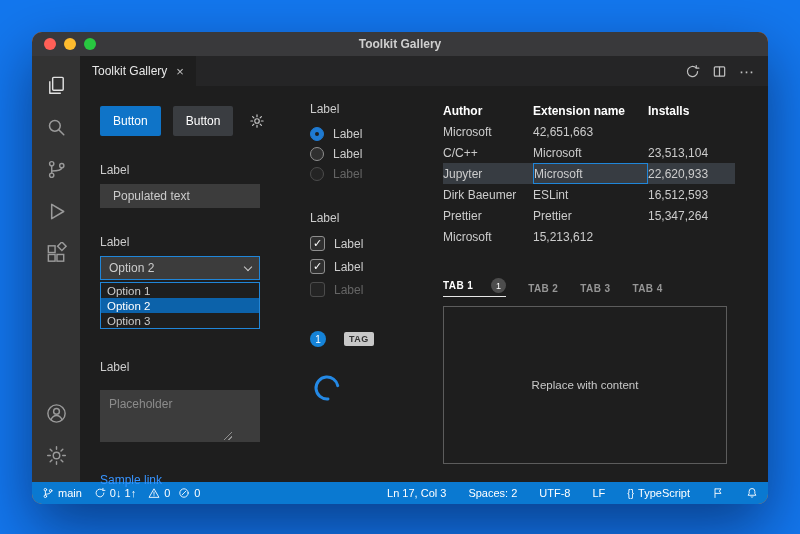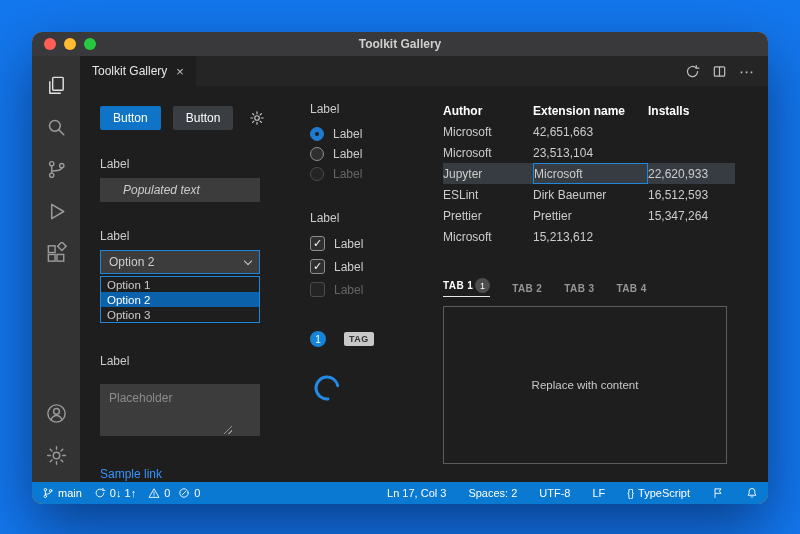--- a/index.html
+++ b/index.html
@@ -35,28 +35,28 @@
   .ta.ellipsis { font-size:15px; line-height:1; }
 
   .content { position:relative; flex:1; }
   .col { position:absolute; top:0; }
   .col1 { left:20px; width:160px; }
   .col2 { left:230px; width:140px; }
   .col3 { left:363px; width:292px; }
 
   
   .btn-row { display:flex; gap:12px; align-items:center; margin-top:20px; }
-  .btn { height:24px; padding:0 13px; font-size:12px; border:none; border-radius:2px; cursor:pointer; font-family:inherit; }
+  .btn { height:30px; padding:0 13px; font-size:12px; border:none; border-radius:2px; cursor:pointer; font-family:inherit; }
   .btn.primary { background:#0f74c8; color:#ffffff; }
   .btn.secondary { background:#3a3d41; color:#ffffff; }
   .gear-btn { display:flex; align-items:center; color:#c5c5c5; cursor:pointer; margin-left:4px; }
 
   .form-label { margin-top:27px; margin-bottom:7px; font-size:12px; color:#cccccc; }
   .text-field { width:160px; height:24px; background:#3c3c3c; border:1px solid #3c3c3c; color:#cccccc;
-    font-size:12px; padding:0 22px; font-family:inherit; outline:none;font-style:italic; }
+    font-size:12px; padding:0 12px; font-family:inherit; outline:none; }
 
   .dropdown { width:160px; height:24px; background:#3c3c3c; border:1px solid #2086d9; color:#cccccc;
     font-size:12px; display:flex; align-items:center; justify-content:space-between; padding:0 8px; cursor:pointer; }
   .chev { width:6px; height:6px; border-right:1.4px solid #cccccc; border-bottom:1.4px solid #cccccc;
     transform:rotate(45deg); margin-top:-3px; }
   .listbox { width:160px; margin-top:2px; background:#1e1e1e; border:1px solid #2086d9; }
   .option { height:15px; display:flex; align-items:center; padding:0 6px; font-size:11.5px; color:#cccccc; cursor:pointer; }
   .option.selected { background:#0c62aa; color:#ffffff; }
 
   .textarea-wrap { position:relative; width:134px; margin-top:16px; }
@@ -95,21 +95,21 @@
   
   .grid { margin-top:14px; font-size:12px; color:#cccccc; }
   .grid-row { display:grid; grid-template-columns:90px 115px 87px; height:21px; align-items:center; cursor:pointer; }
   .grid-row.header { color:#ffffff; font-weight:bold; cursor:default; }
   .grid-row.selected { background:#373c42; }
   .grid-cell { overflow:hidden; white-space:nowrap; height:100%; display:flex; align-items:center; }
   .grid-cell.focused { border:1px solid #2086d9; }
 
   .panel-tabs { display:flex; align-items:flex-end; gap:22px; margin-top:32px; height:18px;
     font-size:10px; font-weight:bold; letter-spacing:.4px; color:#969696; }
-  .panel-tab { display:flex; align-items:center; gap:2px; padding-bottom:3px; cursor:pointer; }
+  .panel-tab { display:flex; align-items:center; gap:18px; padding-bottom:3px; cursor:pointer; }
   .panel-tab.active { color:#ffffff; border-bottom:1px solid #e7e7e7; }
   .panel-badge { width:15px; height:15px; border-radius:50%; background:#4d4d4d; color:#ffffff;
     font-size:9px; font-weight:normal; display:flex; align-items:center; justify-content:center; }
   .panel-view { margin-top:9px; width:284px; height:158px; border:1px solid #5c5c5c;
     display:flex; align-items:center; justify-content:center; }
   .panel-view-text { color:#c8c8c8; font-size:11.5px; }
 
   
   .statusbar { flex:0 0 22px; background:#0a79d1; display:flex; align-items:center; color:#ffffff;
     font-size:11px; padding:0 10px; gap:12px; }
@@ -307,31 +307,32 @@
             <div class="grid-row header">
               <div class="grid-cell">Author</div>
               <div class="grid-cell">Extension name</div>
               <div class="grid-cell">Installs</div>
             </div>
             <div class="grid-row">
               <div class="grid-cell">Microsoft</div>
               <div class="grid-cell">42,651,663</div>
             </div>
             <div class="grid-row">
+              <div class="grid-cell">C/C++</div>
               <div class="grid-cell">Microsoft</div>
               <div class="grid-cell">23,513,104</div>
             </div>
             <div class="grid-row selected">
               <div class="grid-cell">Jupyter</div>
               <div class="grid-cell focused">Microsoft</div>
               <div class="grid-cell">22,620,933</div>
             </div>
             <div class="grid-row">
+              <div class="grid-cell">Dirk Baeumer</div>
               <div class="grid-cell">ESLint</div>
-              <div class="grid-cell">Dirk Baeumer</div>
               <div class="grid-cell">16,512,593</div>
             </div>
             <div class="grid-row">
               <div class="grid-cell">Prettier</div>
               <div class="grid-cell">Prettier</div>
               <div class="grid-cell">15,347,264</div>
             </div>
             <div class="grid-row">
               <div class="grid-cell">Microsoft</div>
               <div class="grid-cell">15,213,612</div>

